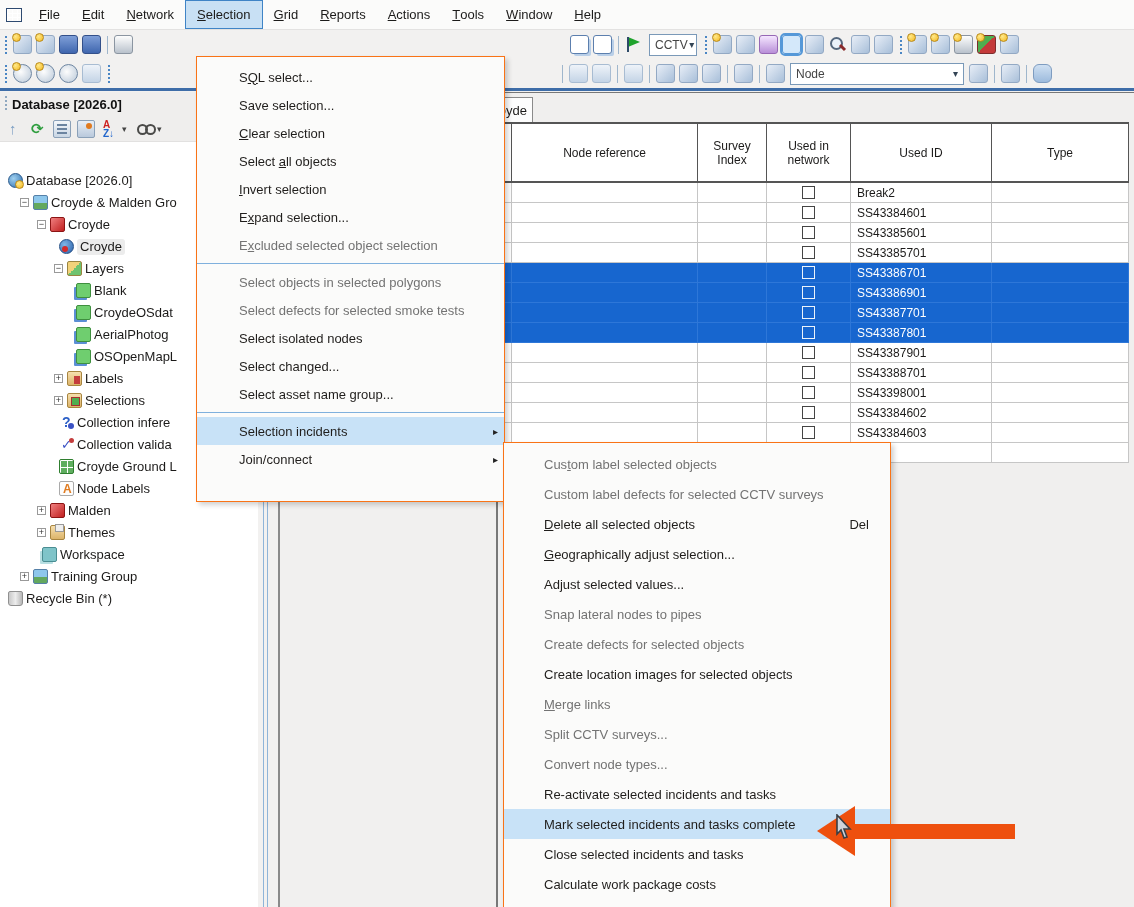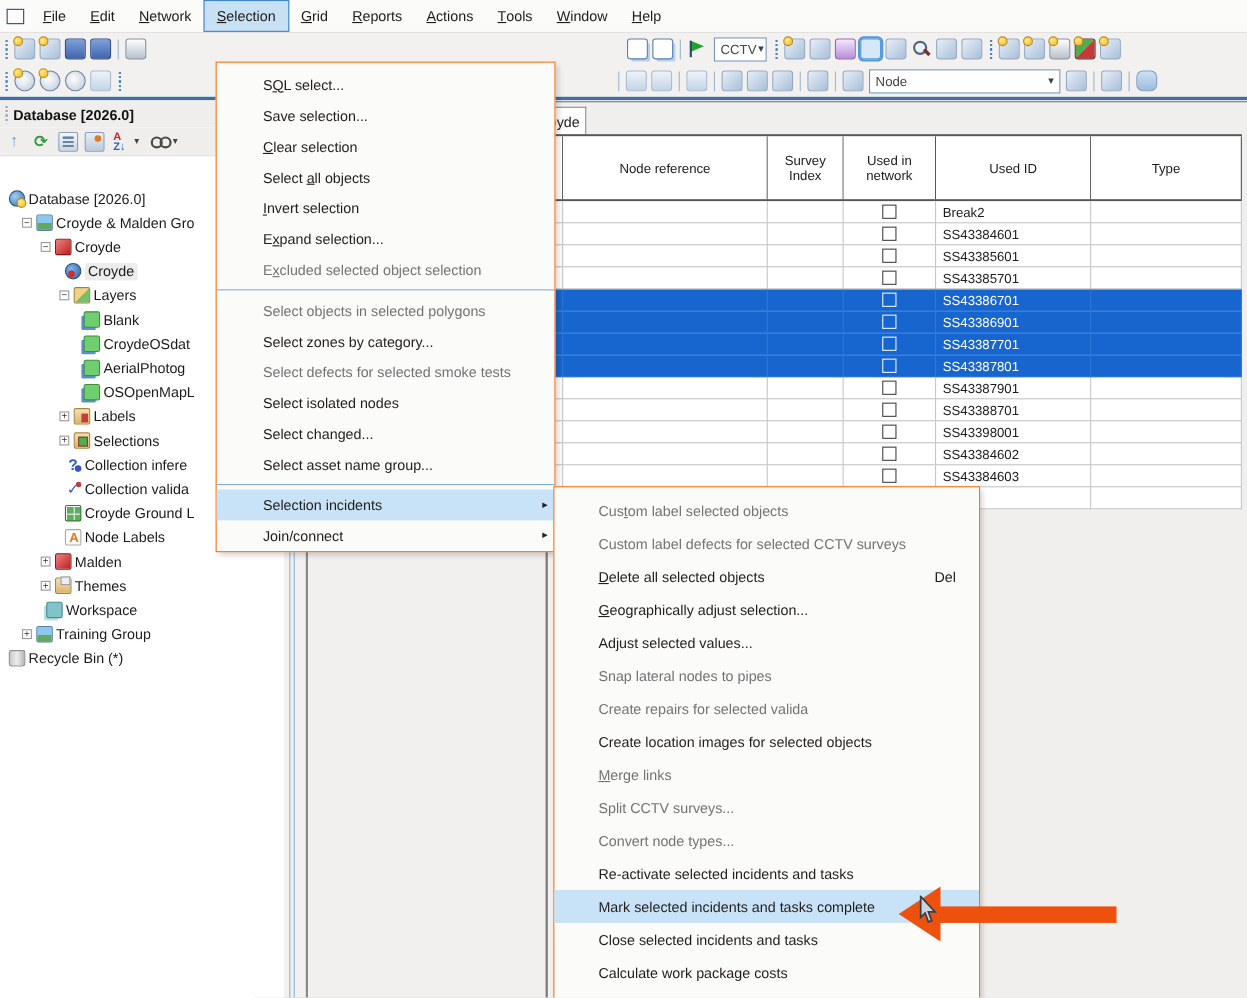--- a/index.html
+++ b/index.html
@@ -527,23 +527,20 @@
       <div class="mitem">
         <span>E<u>x</u>pand selection...</span>
       </div>
       <div class="mitem disabled">
         <span>E<u>x</u>cluded selected object selection</span>
       </div>
       <div class="msep"></div>
       <div class="mitem disabled">
         <span>Select objects in selected polygons</span>
       </div>
-      <div class="mitem">
-        <span>Select zones by category...</span>
-      </div>
       <div class="mitem disabled">
         <span>Select defects for selected smoke tests</span>
       </div>
       <div class="mitem">
         <span>Select isolated nodes</span>
       </div>
       <div class="mitem">
         <span>Select changed...</span>
       </div>
       <div class="mitem">
@@ -573,21 +570,21 @@
       <div class="mitem">
         <span><u>G</u>eographically adjust selection...</span>
       </div>
       <div class="mitem">
         <span>Adjust selected values...</span>
       </div>
       <div class="mitem disabled">
         <span>Snap lateral nodes to pipes</span>
       </div>
       <div class="mitem disabled">
-        <span>Create repairs for selected valida</span>
+        <span>Create defects for selected objects</span>
       </div>
       <div class="mitem">
         <span>Create location images for selected objects</span>
       </div>
       <div class="mitem disabled">
         <span><u>M</u>erge links</span>
       </div>
       <div class="mitem disabled">
         <span>Split CCTV surveys...</span>
       </div>

